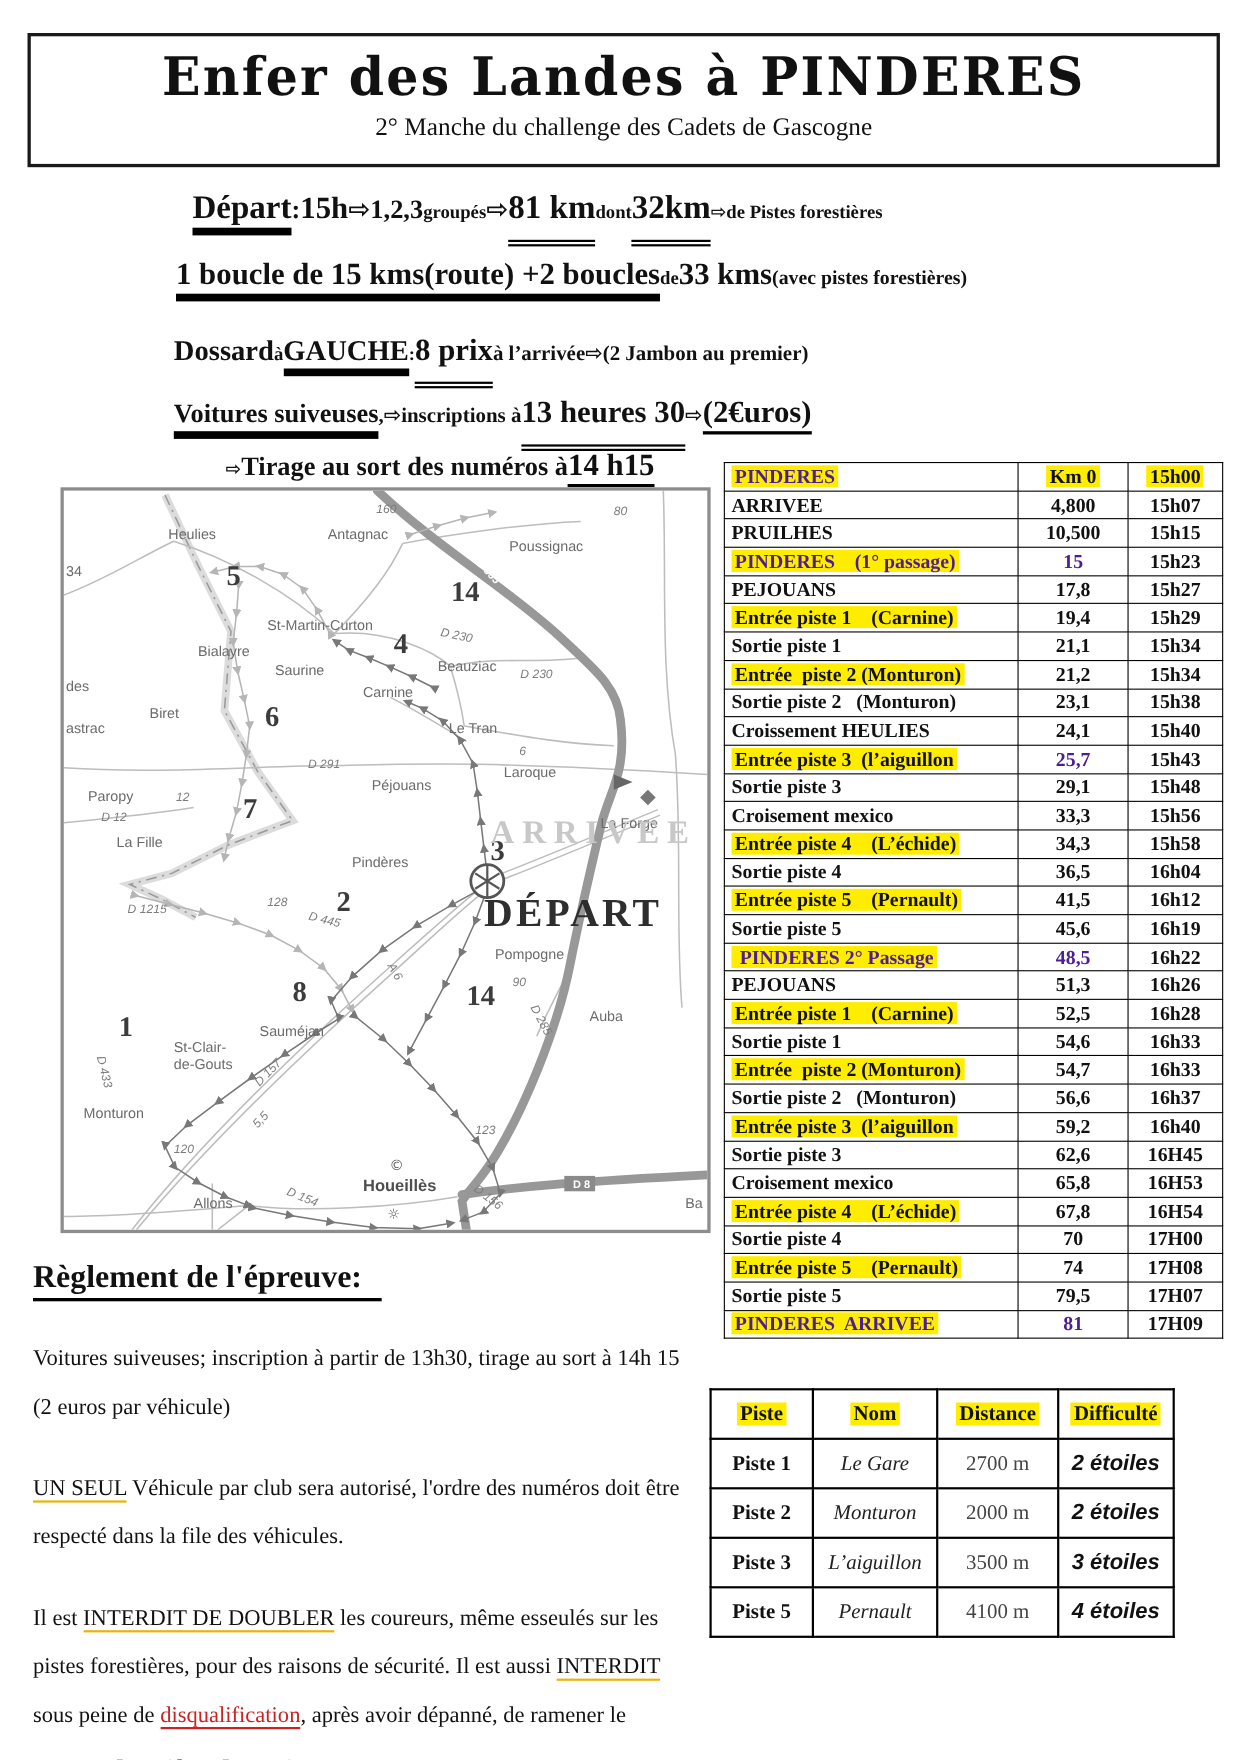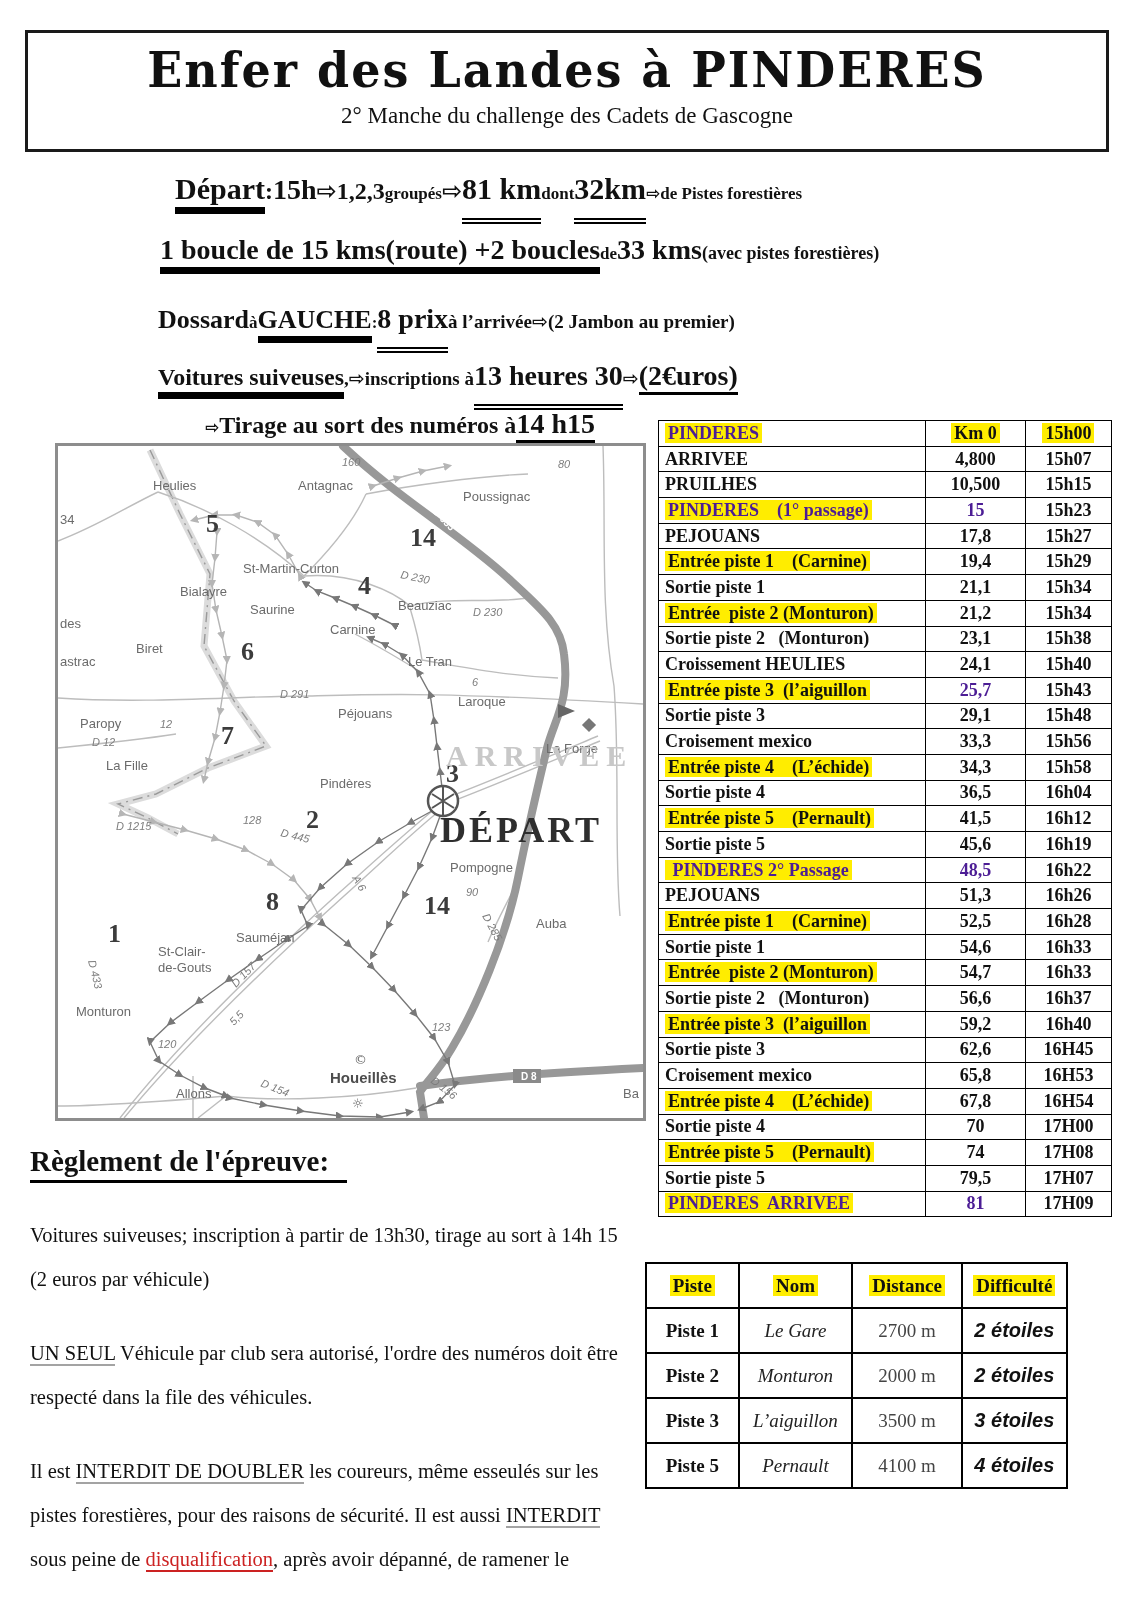--- a/index.html
+++ b/index.html
@@ -42,21 +42,21 @@
   #timing td{border:1.5px solid #000;height:24.7px;padding:0 0 0 6px;overflow:hidden;}
   #timing td.km,#timing td.time{text-align:center;padding:0;}
   #timing span{white-space:pre;}
   .hl{background:#ffed00;padding:0 3px;}
   .red{color:#4c1d95;}
   
   #reglement{position:absolute;left:30px;top:1125px;width:592px;}
   #reg-title{font-size:29px;font-weight:bold;border-bottom:3px solid #000;display:inline-block;
              padding-right:18px;padding-bottom:2px;margin-top:20px;}
   .reg-p{font-size:20.5px;line-height:2.15;margin-top:30px;}
-  .u2{border-bottom:2px solid #a3a3a3;font-family:Liberation Serif, serif;}
+  .u2{border-bottom:2px solid #eab308;font-family:Liberation Serif, serif;}
   .redu{color:#cc2222;border-bottom:2px solid #cc2222;}
   .bigu{font-size:28px;font-weight:bold;border-bottom:2px solid #000;}
   
   #pistes{position:absolute;left:645px;top:1262px;width:423px;border-collapse:collapse;
           font-size:19px;table-layout:fixed;}
   #pistes td{border:2px solid #000;height:41px;text-align:center;}
   .pi-head{font-weight:bold;}
   .pi-piste{font-weight:bold;}
   .pi-nom{font-style:italic;color:#222;}
   .pi-dist{color:#444;}

